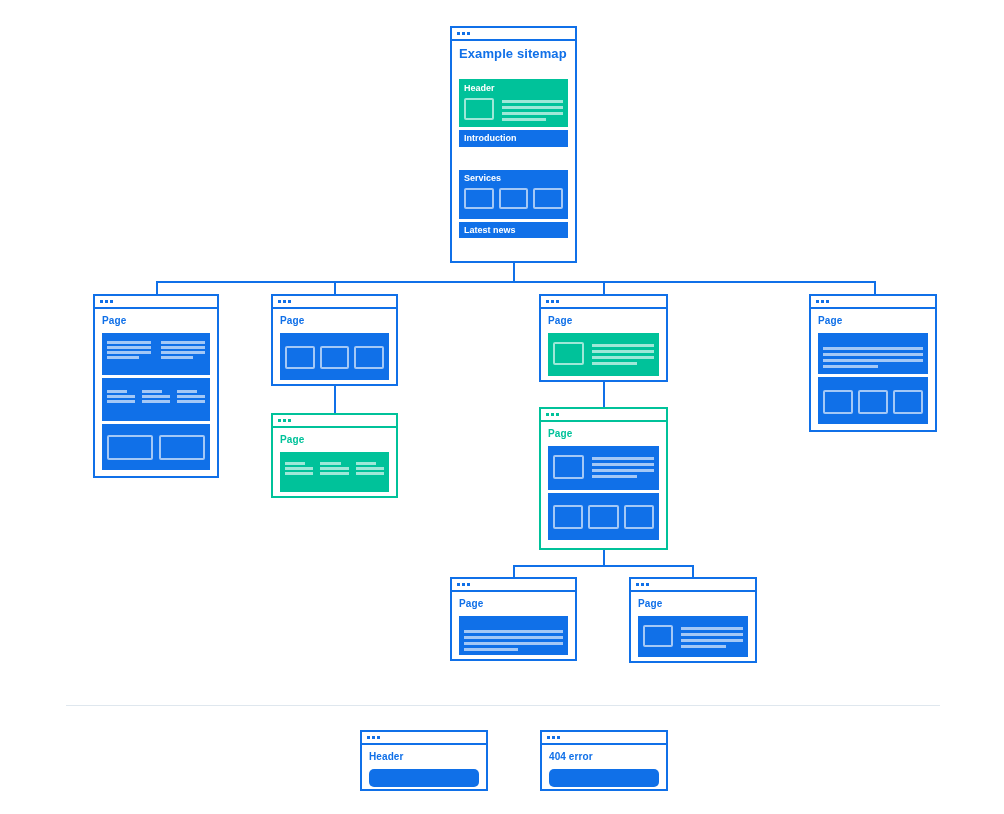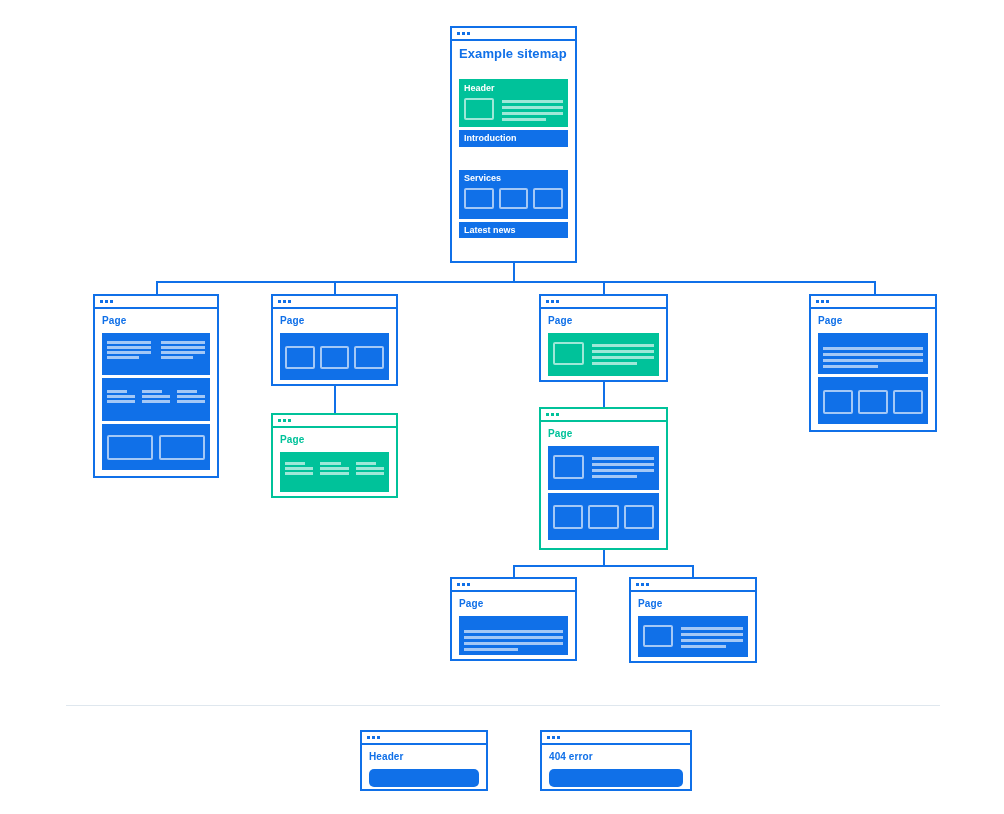--- a/index.html
+++ b/index.html
@@ -430,21 +430,21 @@
       <span class="dot"></span>
       <span class="dot"></span>
       <span class="dot"></span>
     </div>
     <div class="card-body">
       <div class="card-title">Header</div>
       <div class="pill"></div>
     </div>
   </div>
 
-  <div class="card" style="left:540px; top:730px; width:152px; height:61px;">
+  <div class="card" style="left:540px; top:730px; width:128px; height:61px;">
     <div class="titlebar">
       <span class="dot"></span>
       <span class="dot"></span>
       <span class="dot"></span>
     </div>
     <div class="card-body">
       <div class="card-title">404 error</div>
       <div class="pill"></div>
     </div>
   </div>

